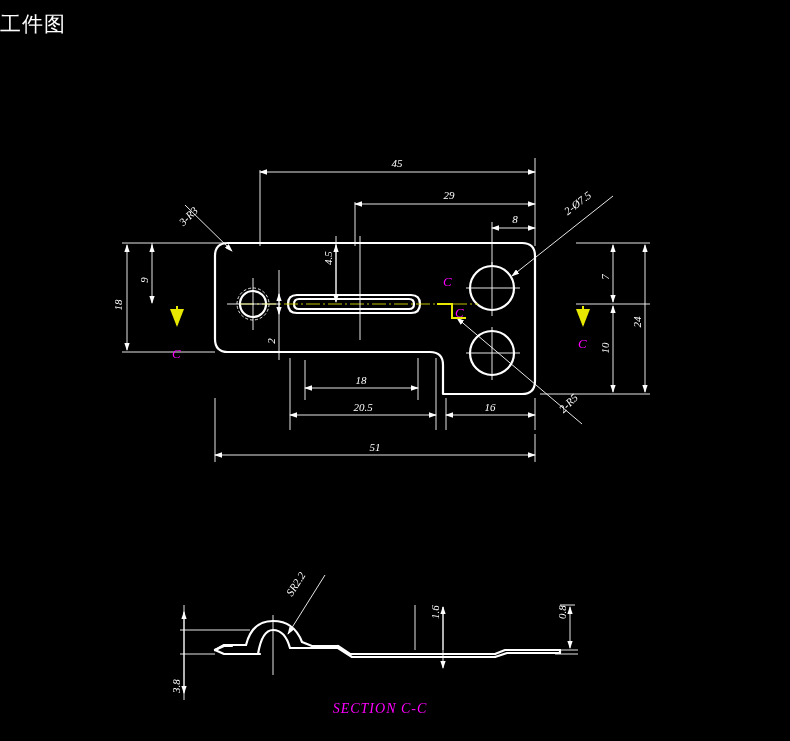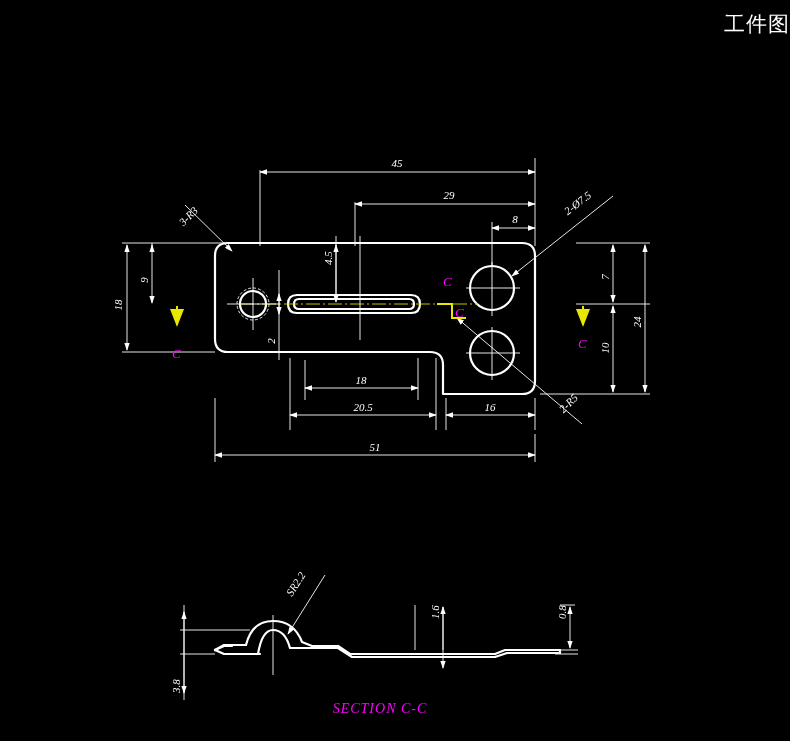--- a/index.html
+++ b/index.html
@@ -17,21 +17,21 @@
     position: relative;
     width: 790px;
     height: 741px;
     background: #000000;
   }
   #drawing-title {
     position: absolute;
     left: 0;
     top: 10px;
     width: 790px;
-    text-align: right;
+    text-align: left;
     color: #ffffff;
     font-size: 21px;
     font-family: "DejaVu Sans", sans-serif;
     letter-spacing: 1px;
     user-select: none;
   }
   svg.cad {
     position: absolute;
     left: 0;
     top: 0;

